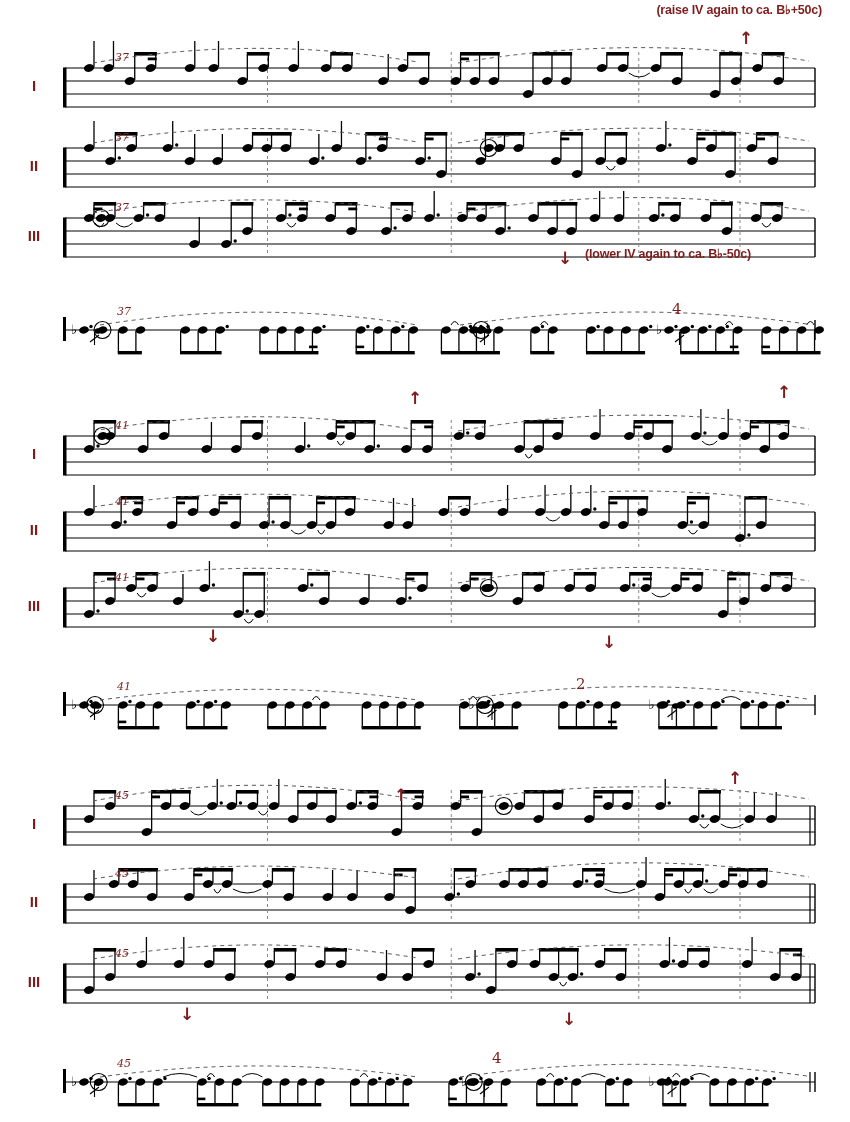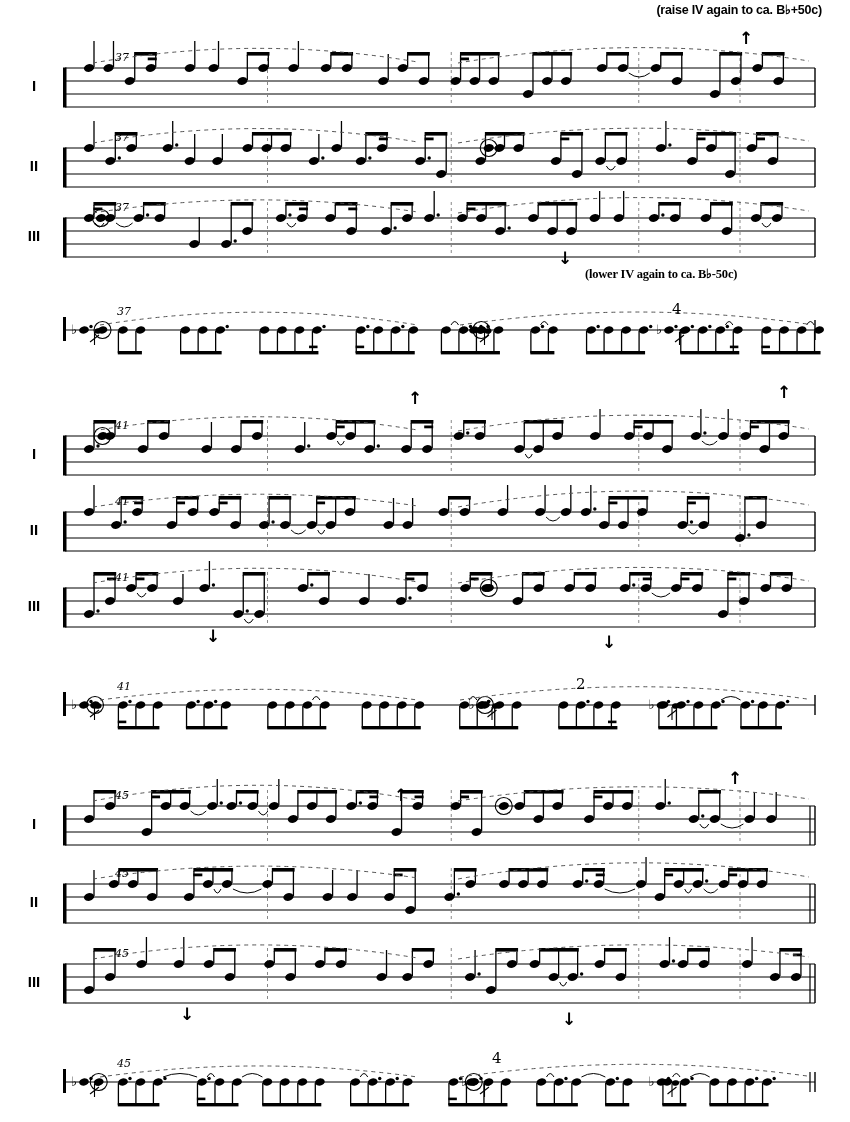--- a/index.html
+++ b/index.html
@@ -1,21 +1,21 @@
 <!DOCTYPE html>
 <html><head>
 <meta charset="utf-8">
 <style>
   html,body{margin:0;padding:0;background:#e8e8e8;}
   .page{
     position:relative;width:850px;height:1122px;background:#ffffff;
     font-family:"Liberation Sans",sans-serif;overflow:hidden;margin:0 auto;
   }
   svg.score{position:absolute;left:0;top:0;width:850px;height:1122px;}
-  .ov{position:absolute;color:#000000;white-space:nowrap;line-height:1;}
+  .ov{position:absolute;color:#7f1d1d;white-space:nowrap;line-height:1;}
   .ann{font-size:12.5px;font-weight:700;letter-spacing:-0.2px;}
   .mnum{font-family:"DejaVu Serif",serif;font-style:italic;font-size:11px;margin-left:47px;}
   .slabel{font-size:15px;font-weight:600;width:36px;text-align:center;}
   .numeral{font-family:"DejaVu Serif",serif;font-size:15px;}
   .arrow{font-family:"DejaVu Sans",sans-serif;font-size:17px;font-weight:700;}
 </style>
 </head>
 <body>
 
 <div class="page">
@@ -1193,21 +1193,21 @@
         <ellipse cx="98.75" cy="1082" rx="4.9" ry="3.6" fill="#000000" transform="rotate(-12 98.75 1082)"></ellipse>
         <circle cx="98.75" cy="1082" r="8.5" fill="none" stroke="#000000" stroke-width="1.1"></circle>
         <ellipse cx="473.75000000000006" cy="1082" rx="4.9" ry="3.6" fill="#000000" transform="rotate(-12 473.75000000000006 1082)"></ellipse>
         <circle cx="473.75000000000006" cy="1082" r="8.5" fill="none" stroke="#000000" stroke-width="1.1"></circle>
         <path d="M 100 1077 Q 258.75 1054.926729928935 417.5 1077" fill="none" stroke="#555555" stroke-width="1" stroke-dasharray="4,4"></path>
         <path d="M 460 1077 Q 633.5 1052.1374265775084 807 1076" fill="none" stroke="#555555" stroke-width="1" stroke-dasharray="4,4"></path>
       </g>
     </svg>
 
   <div class="ov ann" style="left:520px;top:4px;width:302px;text-align:right;">(raise IV again to ca. B♭+50c)</div>
-  <div class="ov ann" style="left:585px;top:268px;font-family:Liberation Serif, serif;">(lower IV again to ca. B♭-50c)</div>
+  <div class="ov ann" style="left:585px;top:248px;">(lower IV again to ca. B♭-50c)</div>
 
   <div class="ov slabel" style="left:16px;top:78px;">I</div>
   <div class="ov slabel" style="left:16px;top:158px;">II</div>
   <div class="ov slabel" style="left:16px;top:228px;">III</div>
   <div class="ov slabel" style="left:16px;top:446px;">I</div>
   <div class="ov slabel" style="left:16px;top:522px;">II</div>
   <div class="ov slabel" style="left:16px;top:598px;">III</div>
   <div class="ov slabel" style="left:16px;top:816px;">I</div>
   <div class="ov slabel" style="left:16px;top:894px;">II</div>
   <div class="ov slabel" style="left:16px;top:974px;">III</div>

